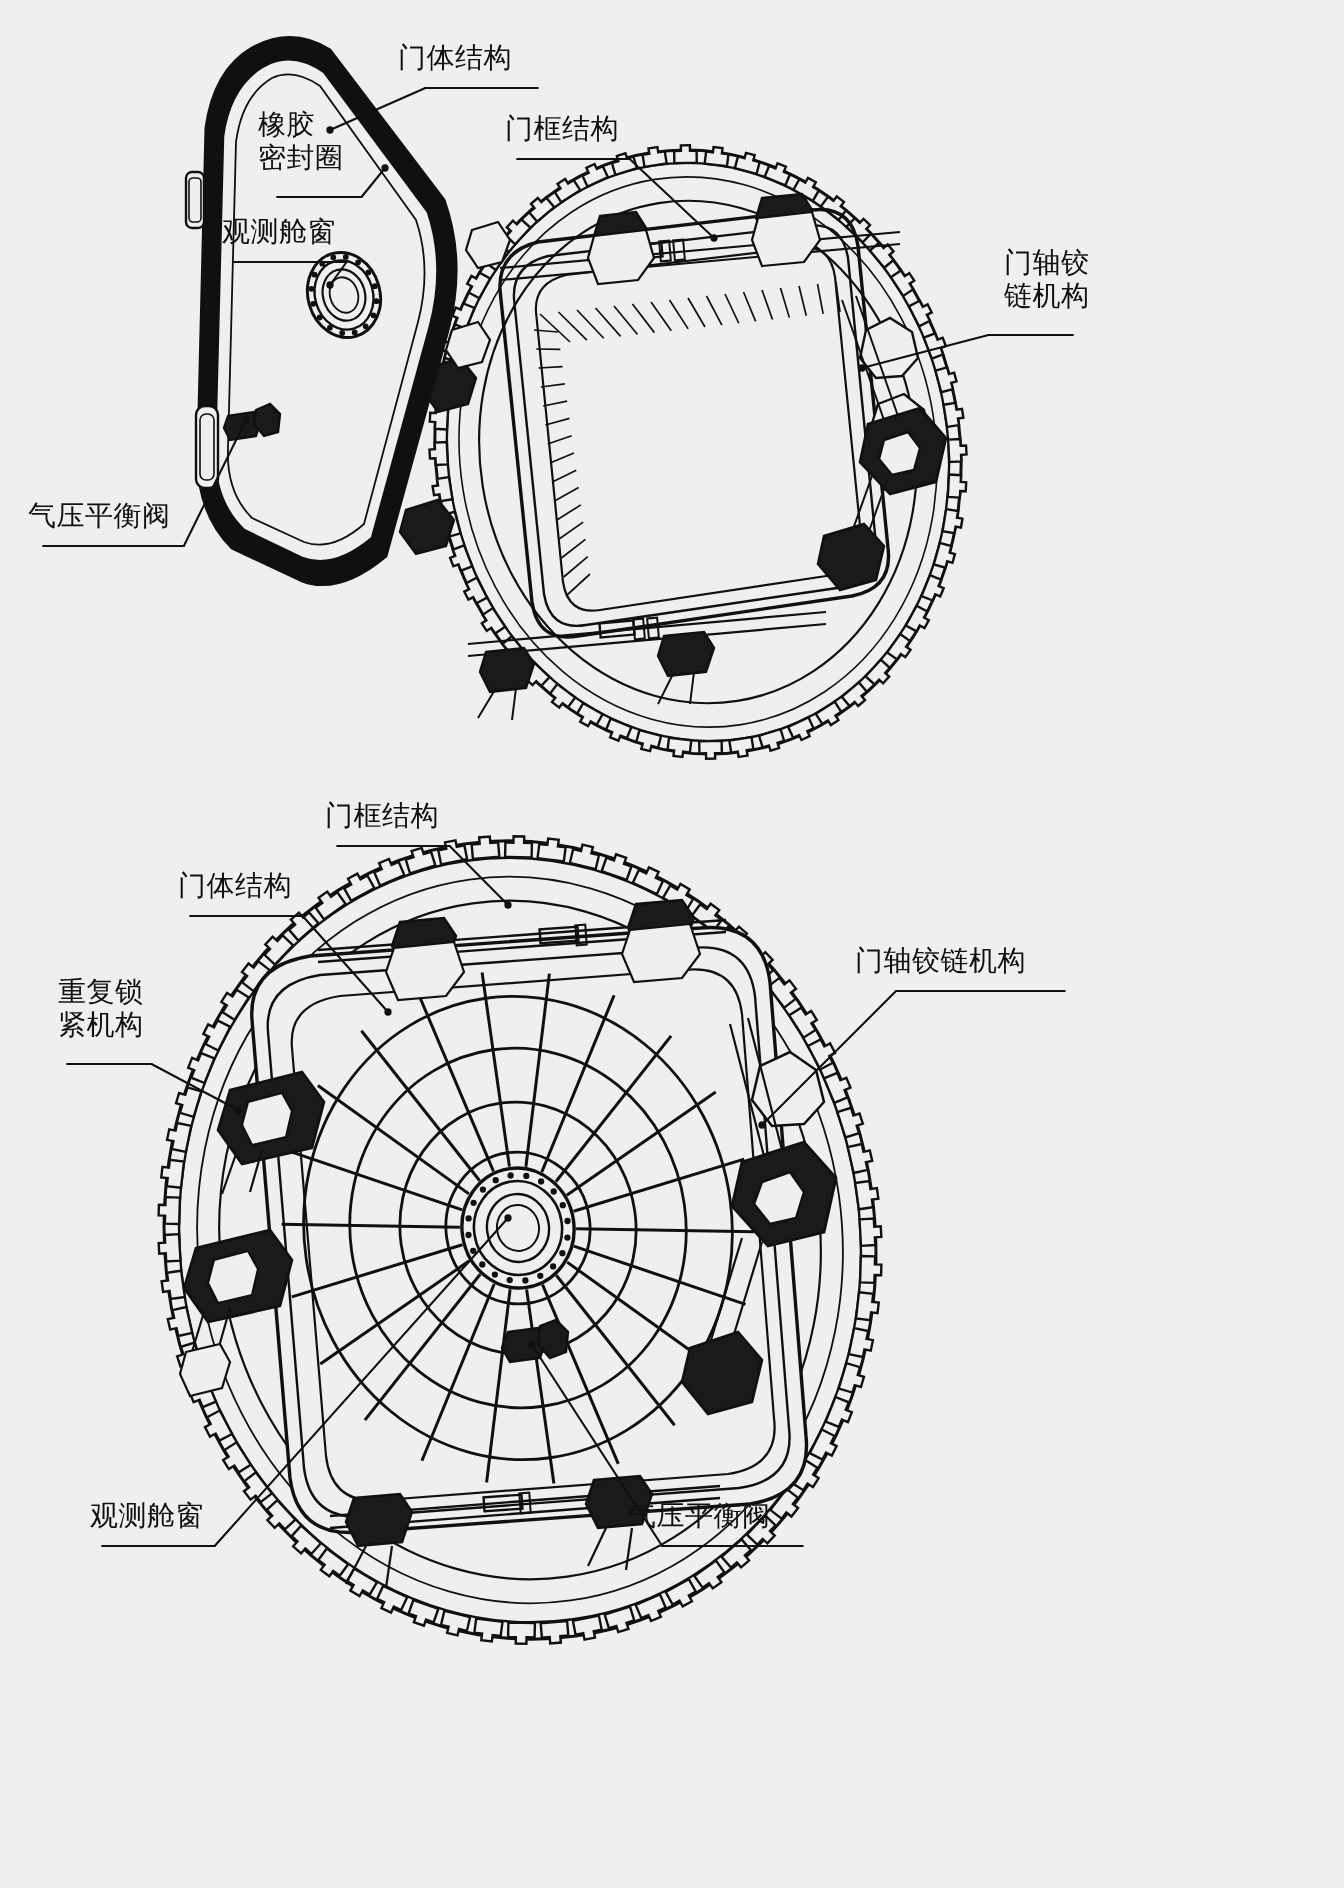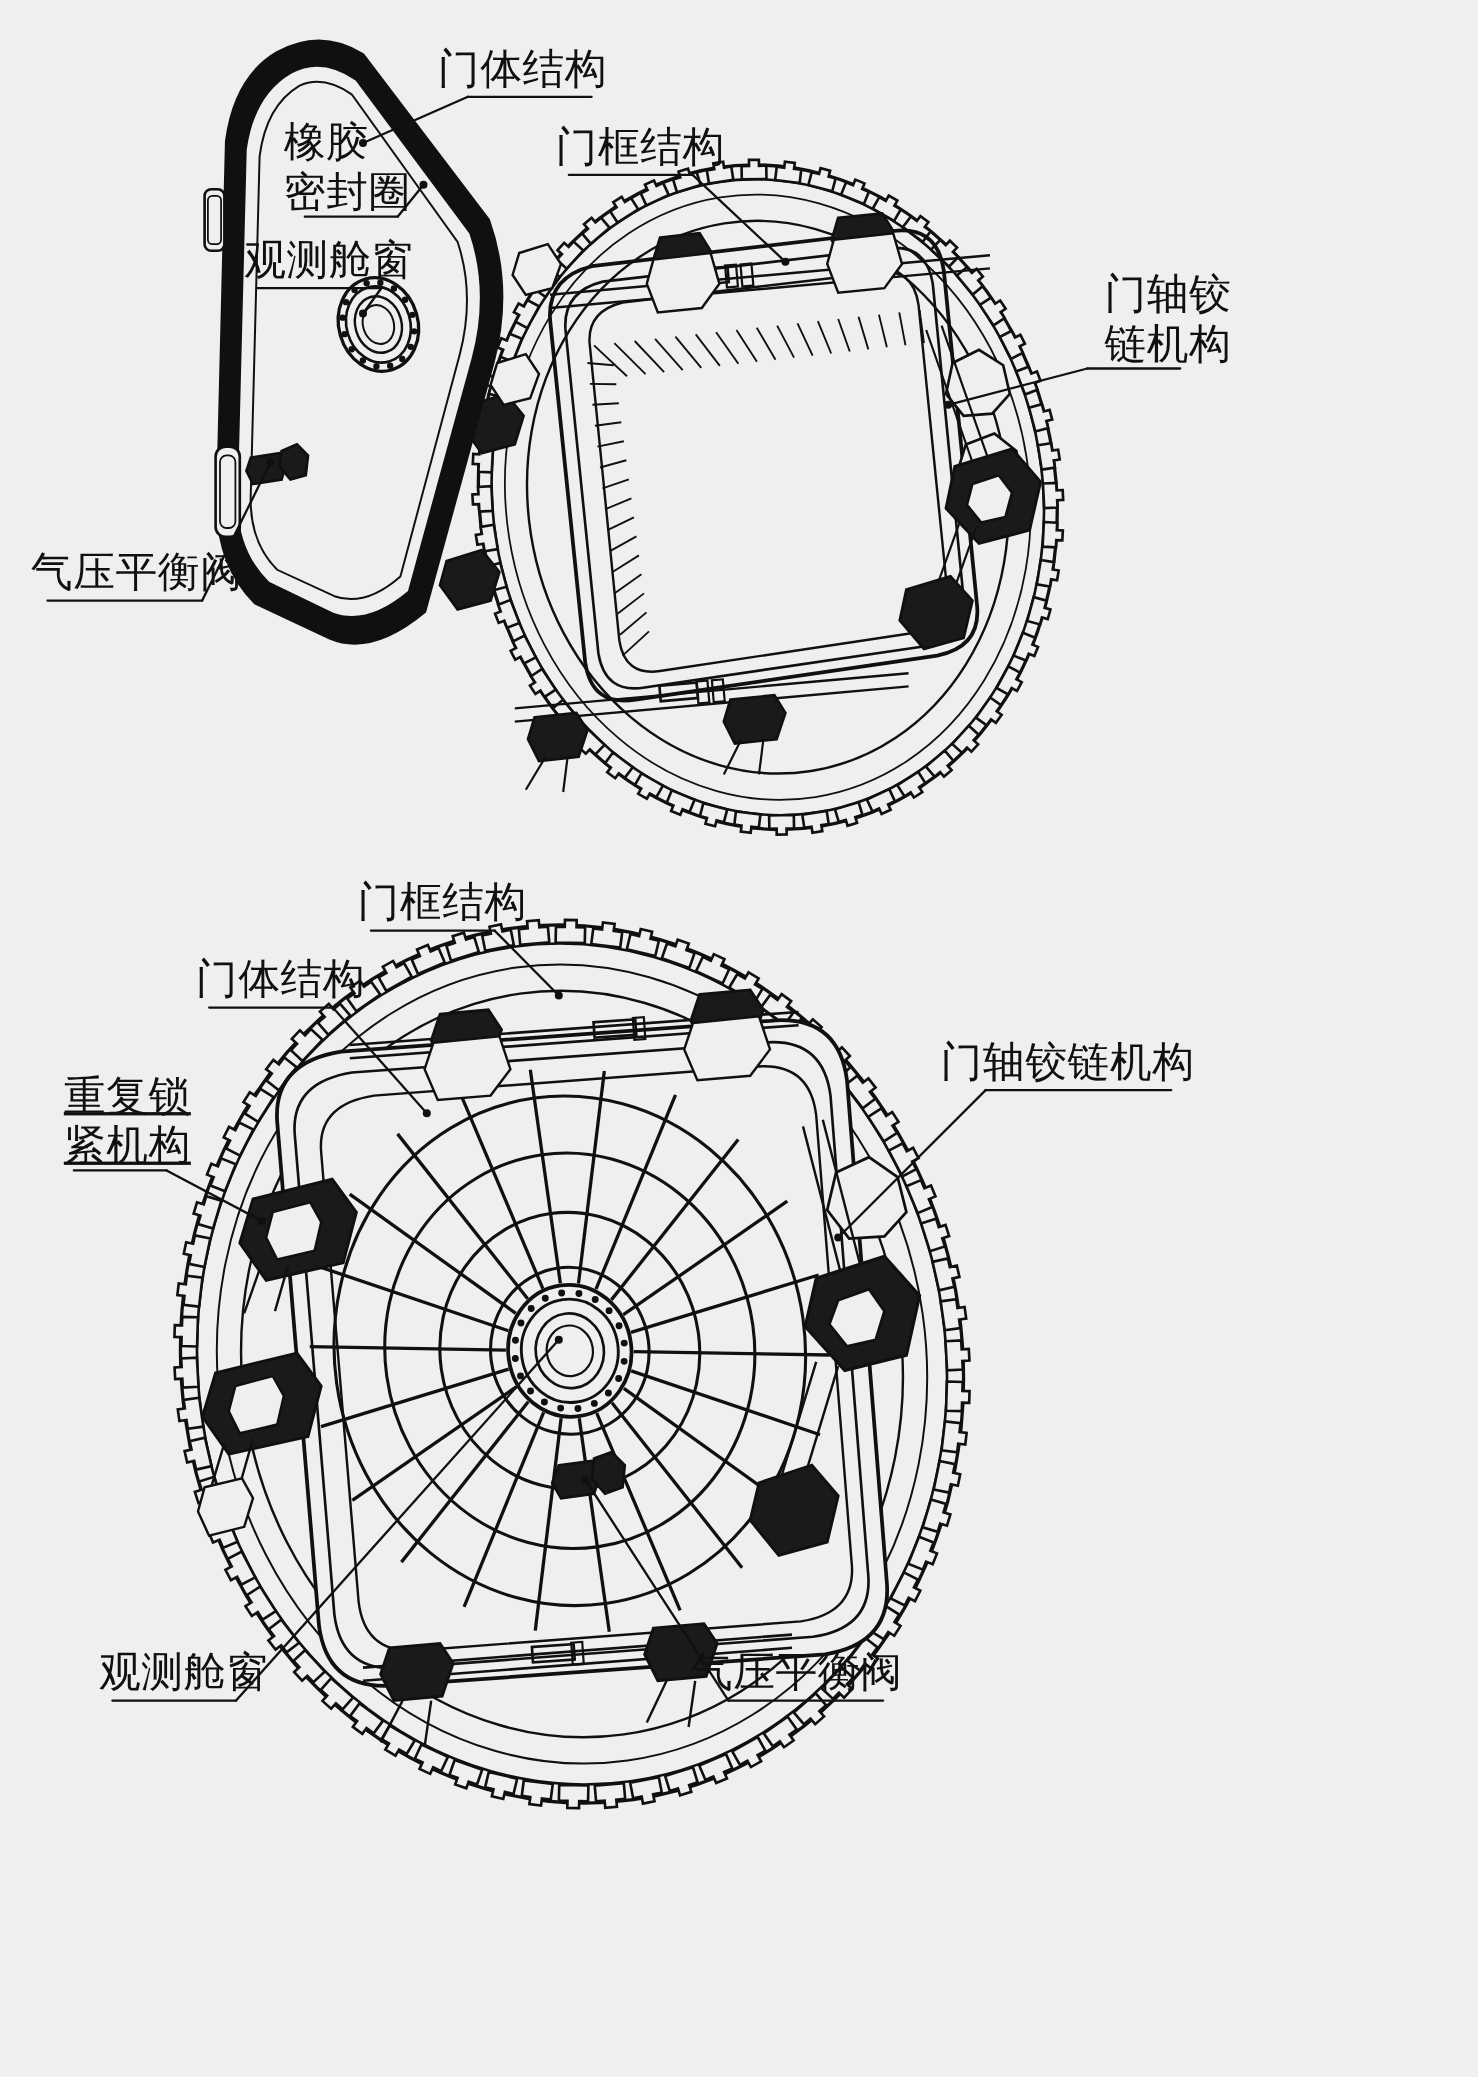--- a/index.html
+++ b/index.html
@@ -21,21 +21,21 @@
   #artboard {
     position: absolute;
     inset: 0;
     width: 1344px;
     height: 1888px;
   }
   .label {
     position: absolute;
     color: #101010;
     font-family: "Liberation Serif", "DejaVu Serif", serif;
-    font-size: 38px;
+    font-size: 28px;
     line-height: 1.12;
     letter-spacing: 0.5px;
     white-space: pre;
     user-select: none;
   }
   .label.two-line { line-height: 1.18; }
 </style>
 </head>
 <body>
 
@@ -812,18 +812,18 @@
   <div id="labels">
       <div class="label" style="left: 398px; top: 42px;"><div>门体结构</div></div>
       <div class="label two-line" style="left: 258px; top: 108px;"><div>橡胶</div><div>密封圈</div></div>
       <div class="label" style="left: 505px; top: 113px;"><div>门框结构</div></div>
       <div class="label" style="left: 222px; top: 216px;"><div>观测舱窗</div></div>
       <div class="label two-line" style="left: 968px; top: 246px; margin-left: 36px;"><div>门轴铰</div><div>链机构</div></div>
       <div class="label" style="left: 28px; top: 500px;"><div>气压平衡阀</div></div>
       <div class="label" style="left: 325px; top: 800px;"><div>门框结构</div></div>
       <div class="label" style="left: 178px; top: 870px;"><div>门体结构</div></div>
       <div class="label" style="left: 855px; top: 945px;"><div>门轴铰链机构</div></div>
-      <div class="label two-line" style="left: 58px; top: 975px; text-decoration: underline;"><div>重复锁</div><div>紧机构</div></div>
+      <div class="label two-line" style="left: 58px; top: 975px;"><div>重复锁</div><div>紧机构</div></div>
       <div class="label" style="left: 90px; top: 1500px;"><div>观测舱窗</div></div>
       <div class="label" style="left: 628px; top: 1500px;"><div>气压平衡阀</div></div>
     </div>
 
 </div>
 
 </body></html>

